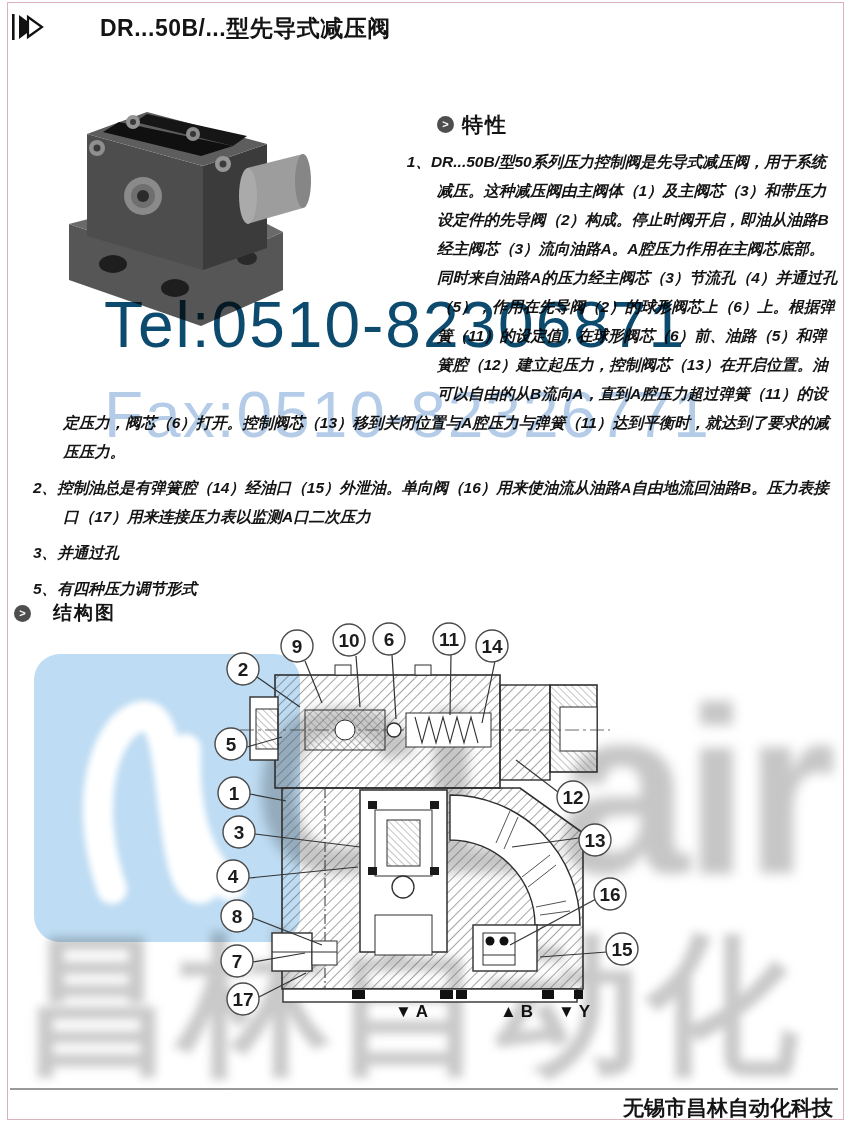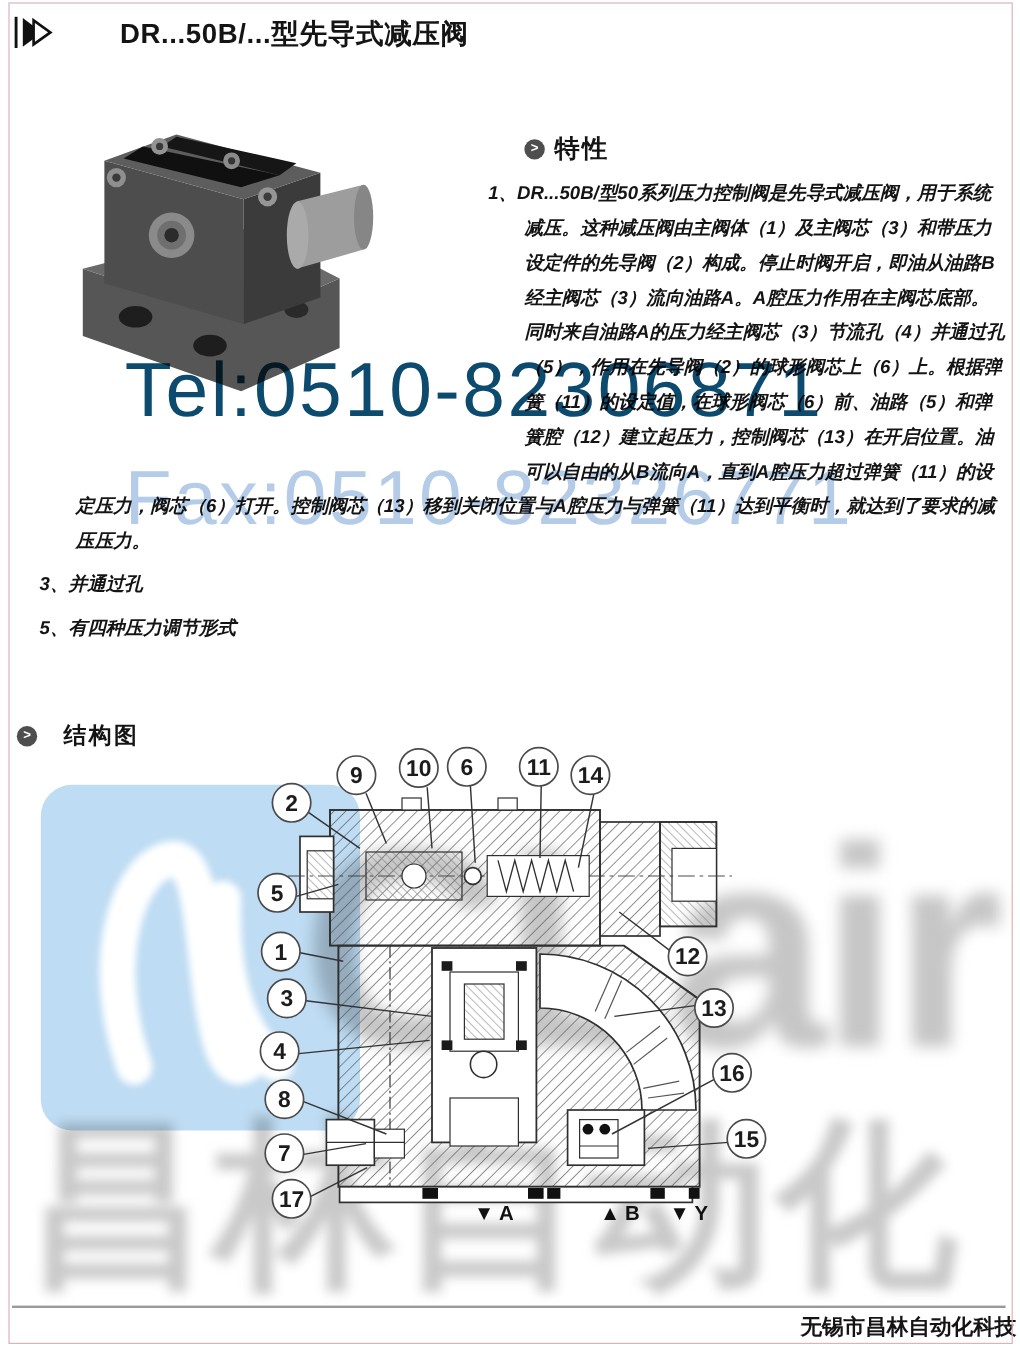--- a/index.html
+++ b/index.html
@@ -44,21 +44,21 @@
   
   .diagram{position:absolute;left:210px;top:615px;z-index:2;}
   .diagram text{font-family:"Liberation Sans","DejaVu Sans",sans-serif;}
   .callout circle{fill:#ffffff;stroke:#4a4a4a;stroke-width:1.4;}
   .callout text{font-size:19px;fill:#1c1c1c;font-weight:600;}
   .callout line{stroke:#333;stroke-width:1.2;}
   .port-label{font-size:17px;font-weight:bold;fill:#111;}
 
   
   .footer-rule{position:absolute;left:10px;top:1088px;width:828px;height:2px;background:#9a9a9a;z-index:2;}
-  .footer-text{position:absolute;right:3px;top:1094px;font-size:18px;font-weight:bold;z-index:2;}
+  .footer-text{position:absolute;right:17px;top:1094px;font-size:21px;font-weight:bold;z-index:2;}
 
   .photo-svg{margin:4px 0 0 18px;display:block;}
 </style>
 </head>
 <body>
 
 <div class="page-border"></div>
 
 <div class="wm wm-logo-block">
   <svg width="266" height="288" viewBox="0 0 266 288">
@@ -115,20 +115,21 @@
       <circle cx="92" cy="124" r="6" fill="#2b2b2b"></circle>
     </svg>
   </div>
 
   <div class="sec-head">
     <span class="bullet">&gt;</span>
     <span class="sec-ttl">特性</span>
   </div>
 
   <p class="feat-item"><span>1、</span><span>DR...50B/型50系列压力控制阀是先导式减压阀，用于系统减压。这种减压阀由主阀体（1）及主阀芯（3）和带压力设定件的先导阀（2）构成。停止时阀开启，即油从油路B经主阀芯（3）流向油路A。A腔压力作用在主阀芯底部。同时来自油路A的压力经主阀芯（3）节流孔（4）并通过孔（5），作用在先导阀（2）的球形阀芯上（6）上。根据弹簧（11）的设定值，在球形阀芯（6）前、油路（5）和弹簧腔（12）建立起压力，控制阀芯（13）在开启位置。油可以自由的从B流向A，直到A腔压力超过弹簧（11）的设定压力，阀芯（6）打开。控制阀芯（13）移到关闭位置与A腔压力与弹簧（11）达到平衡时，就达到了要求的减压压力。</span></p>
+  <p class="feat-item"><span>2、</span><span>控制油总是有弹簧腔（14）经油口（15）外泄油。单向阀（16）用来使油流从油路A自由地流回油路B。压力表接口（17）用来连接压力表以监测A口二次压力</span></p>
   <p class="feat-item"><span>3、</span><span>并通过孔</span></p>
   <p class="feat-item"><span>5、</span><span>有四种压力调节形式</span></p>
 </div>
 
 <div class="structure-head">
   <span class="bullet">&gt;</span>
   <span class="sec-ttl">结构图</span>
 </div>
 
 <svg class="diagram" width="440" height="408" viewBox="0 0 440 408">

